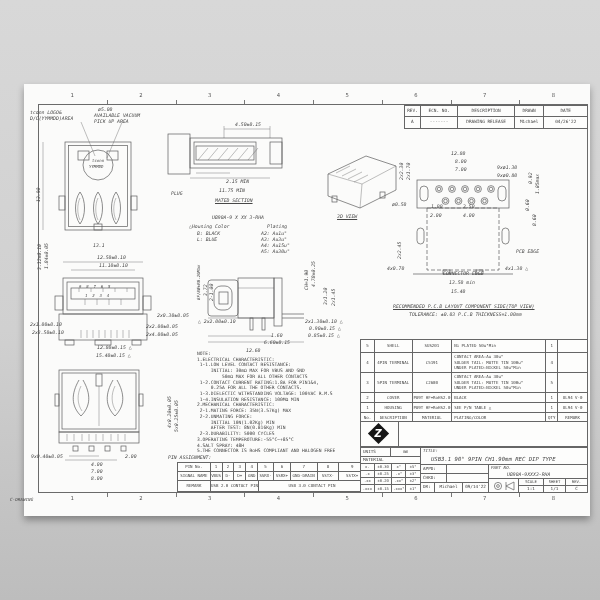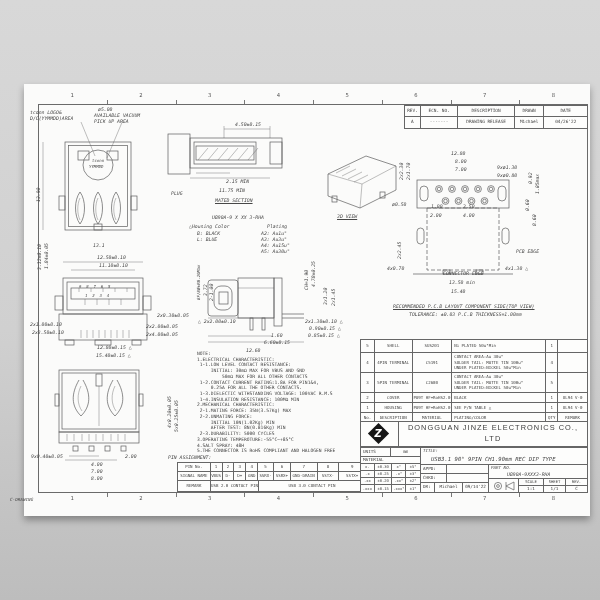--- a/index.html
+++ b/index.html
@@ -394,23 +394,20 @@
         <div class="tc lft" style="width: 95px; font-size: 4.1px;">PLATING/COLOR</div>
         <div class="tc" style="width: 12px; font-size: 4.1px;">QTY</div>
         <div class="tc" style="width: 29px; font-size: 4.1px;">REMARK</div>
       </div>
     </div>
 
   <div class="tbl" style="left:360px;top:421px;width:228px;height:26px;display:flex">
     <div class="tc logo-cell" style="width:38px;border-right:.7px solid #666">
       <div class="diamond"><span>Z</span></div>
     </div>
-    <div class="tc" style="flex:1">
-      <span class="company-name">DONGGUAN JINZE ELECTRONICS CO., LTD</span>
-    </div>
   </div>
 
   <div class="tbl" style="left:360px;top:447px;width:228px;height:46px;display:flex">
     <div style="width:60px;border-right:.7px solid #666;display:flex;flex-direction:column">
       <div class="trow" style="height:10px">
         <div class="tc lft" style="width:30px">UNITS</div>
         <div class="tc" style="flex:1">mm</div>
       </div>
       <div class="trow" style="height:8px">
         <div class="tc lft" style="flex:1;border-right:none">MATERIAL</div>

